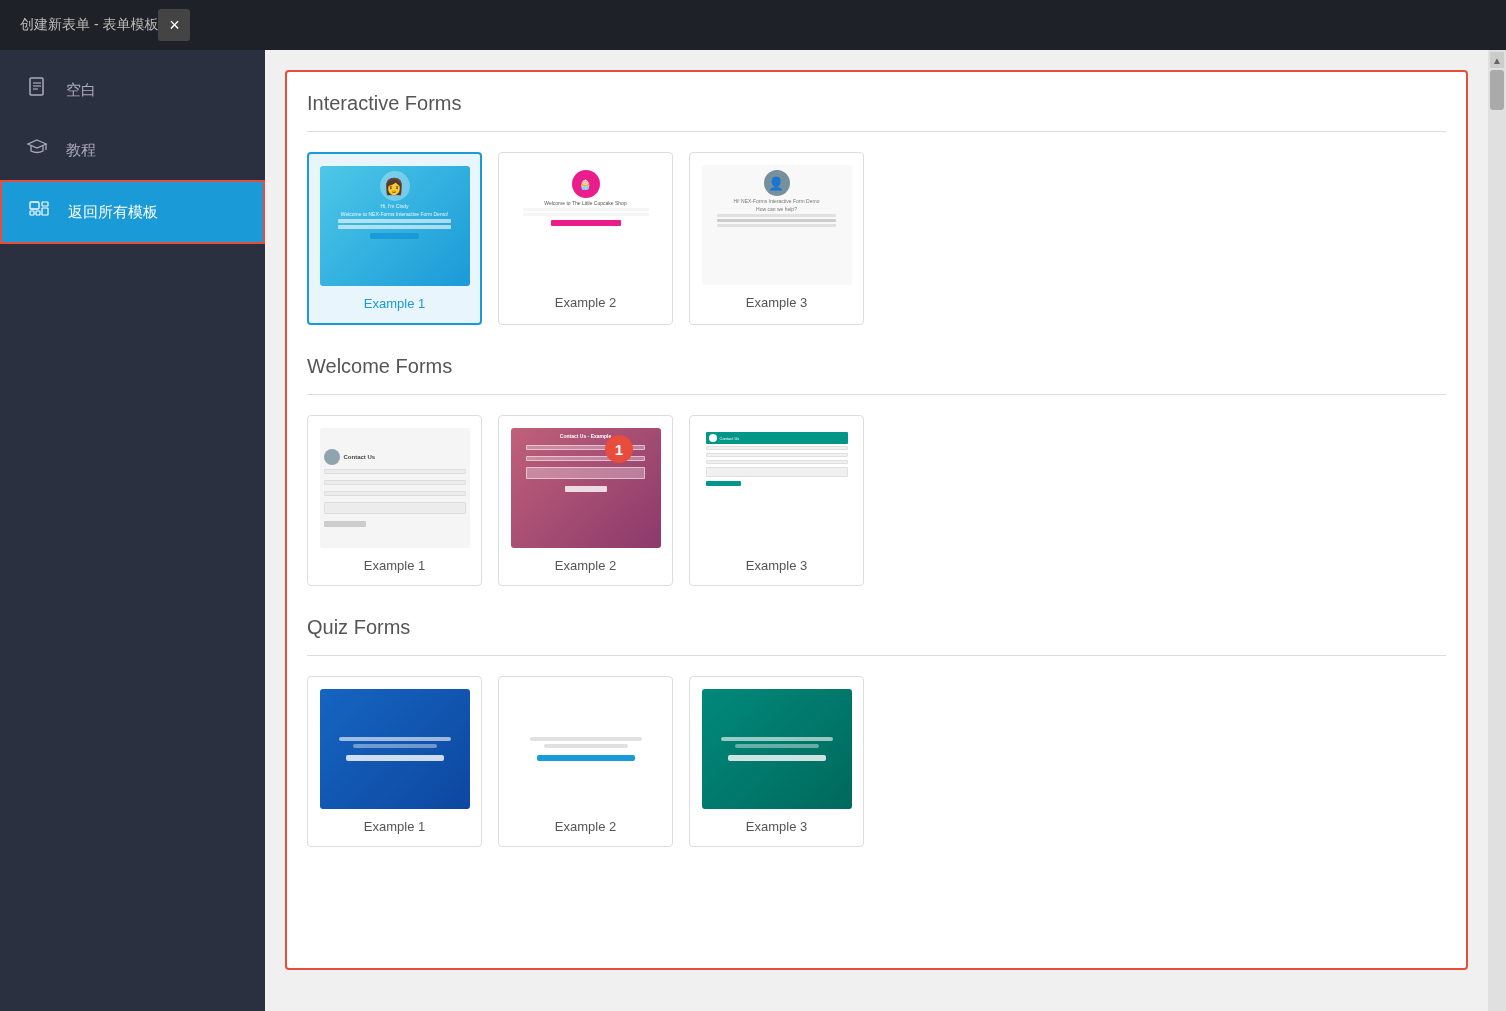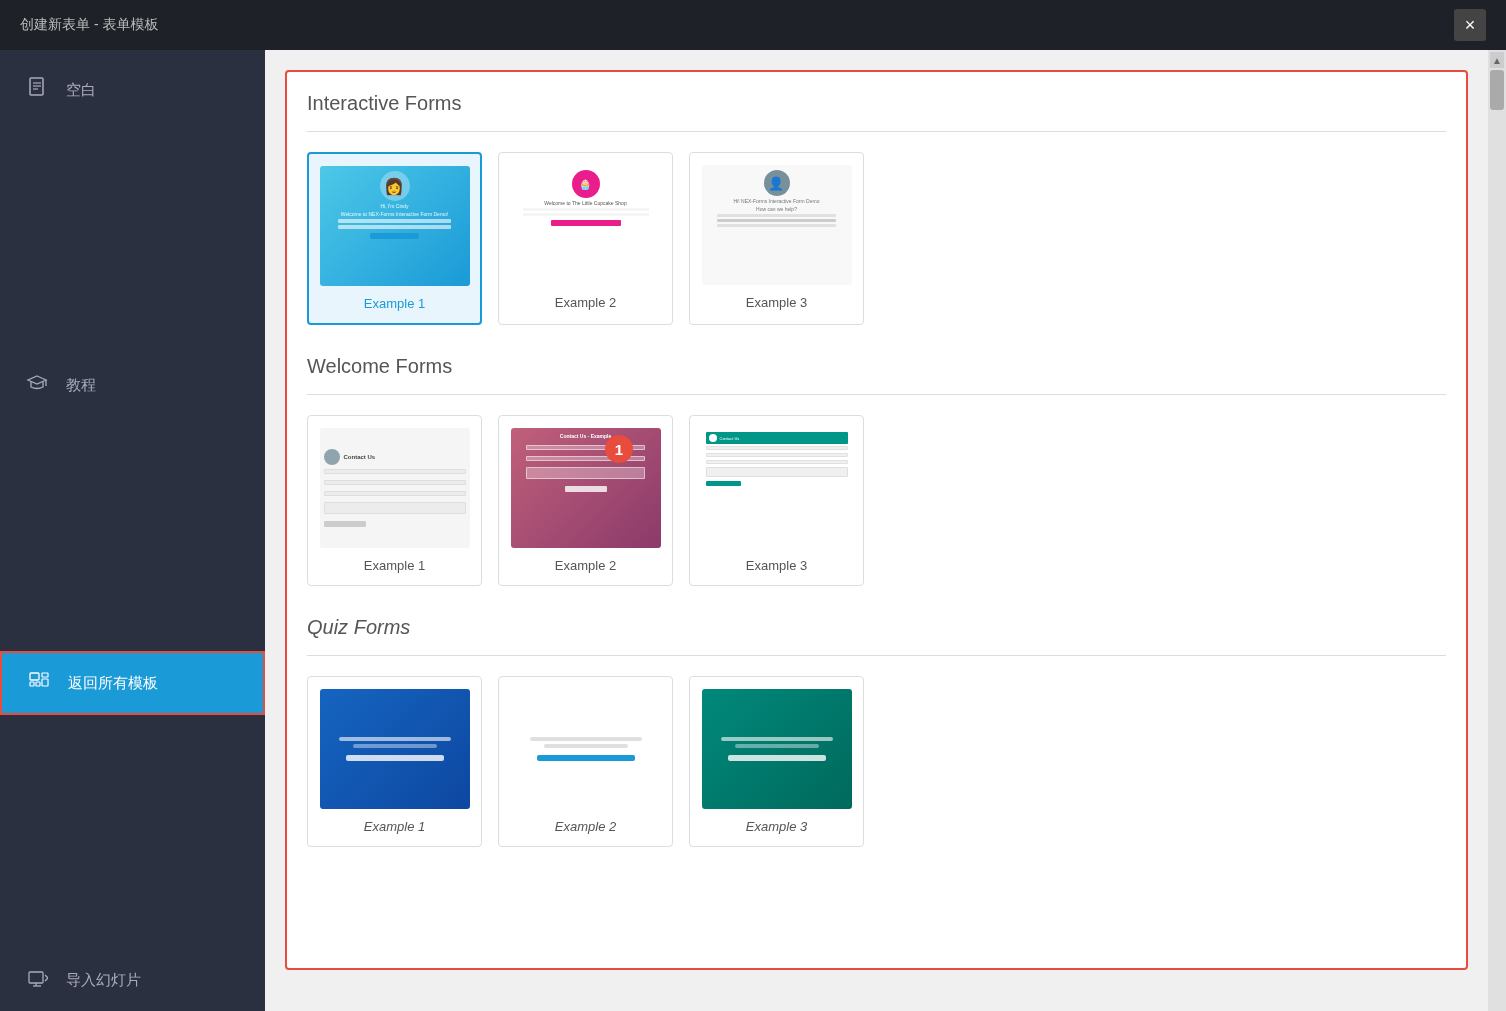--- a/index.html
+++ b/index.html
@@ -6,21 +6,20 @@
     body { font-family: 'Segoe UI', Arial, sans-serif; background: #2b2f38; width: 1506px; height: 1011px; overflow: hidden; display: flex; flex-direction: column; }
 
     
     .header {
       background: #1e2228;
       color: #ccc;
       padding: 0 20px;
       height: 50px;
       display: flex;
       align-items: center;
-      justify-content: space-between;
       flex-shrink: 0;
     }
     .header-title { font-size: 14px; color: #bbb; }
     .header-close {
       width: 32px; height: 32px;
       background: #444;
       border: none;
       color: #fff;
       font-size: 18px;
       cursor: pointer;
@@ -36,21 +35,20 @@
     }
 
     
     .sidebar {
       width: 265px;
       background: #2b3040;
       flex-shrink: 0;
       display: flex;
       flex-direction: column;
       padding-top: 10px;
-      justify-content: space-between;
     }
     .sidebar-item {
       display: flex;
       align-items: center;
       gap: 16px;
       padding: 16px 24px;
       color: #aab;
       font-size: 15px;
       cursor: pointer;
       transition: background 0.15s;
@@ -363,31 +361,20 @@
           <rect x="2" y="13" width="4" height="4" rx="0.5" stroke="#fff" stroke-width="1.2" fill="none"></rect>
           <rect x="8" y="13" width="4" height="4" rx="0.5" stroke="#fff" stroke-width="1.2" fill="none"></rect>
           <rect x="14" y="4" width="6" height="4" rx="0.5" stroke="#fff" stroke-width="1.2" fill="none"></rect>
           <rect x="14" y="10" width="6" height="7" rx="0.5" stroke="#fff" stroke-width="1.2" fill="none"></rect>
         </svg>
       </span>
       <span>返回所有模板</span>
     </div>
 
 
-    <div class="sidebar-item">
-      <span class="sidebar-icon">
-        <svg width="22" height="22" viewBox="0 0 22 22" fill="none">
-          <rect x="3" y="5" width="14" height="11" rx="1" stroke="#aab" stroke-width="1.3" fill="none"></rect>
-          <line x1="10" y1="16" x2="10" y2="19" stroke="#aab" stroke-width="1.3"></line>
-          <line x1="7" y1="19" x2="15" y2="19" stroke="#aab" stroke-width="1.3"></line>
-          <polyline points="19,8 22,11 19,14" stroke="#aab" stroke-width="1.3" fill="none"></polyline>
-        </svg>
-      </span>
-      <span>导入幻灯片</span>
-    </div>
   </div>
 
   <div class="content">
     <div class="template-container">
 
       <div>
         <h2 class="section-title">Interactive Forms</h2>
         <hr class="section-divider">
         <div class="template-grid">
 
@@ -488,21 +475,21 @@
                 <div class="c3-btn"></div>
               </div>
             </div>
             <span class="template-label">Example 3</span>
           </div>
 
 
         </div>
       </div>
 
-      <div style="margin-top: 2px; font-style: italic;">
+      <div style="margin-top: 2px;">
         <h2 class="section-title">Quiz Forms</h2>
         <hr class="section-divider">
         <div class="template-grid">
 
           <div class="template-card">
             <div class="template-thumb quiz-thumb">
               <div style="width:100%; height:100%; background: linear-gradient(135deg,#1565c0,#0d47a1); display:flex; flex-direction:column; align-items:center; justify-content:center; gap:3px; padding:5px;">
                 <div style="width:80%; height:4px; background:rgba(255,255,255,0.6); border-radius:2px;"></div>
                 <div style="width:60%; height:4px; background:rgba(255,255,255,0.4); border-radius:2px;"></div>
                 <div style="width:70%; height:6px; background:rgba(255,255,255,0.8); border-radius:2px; margin-top:4px;"></div>

